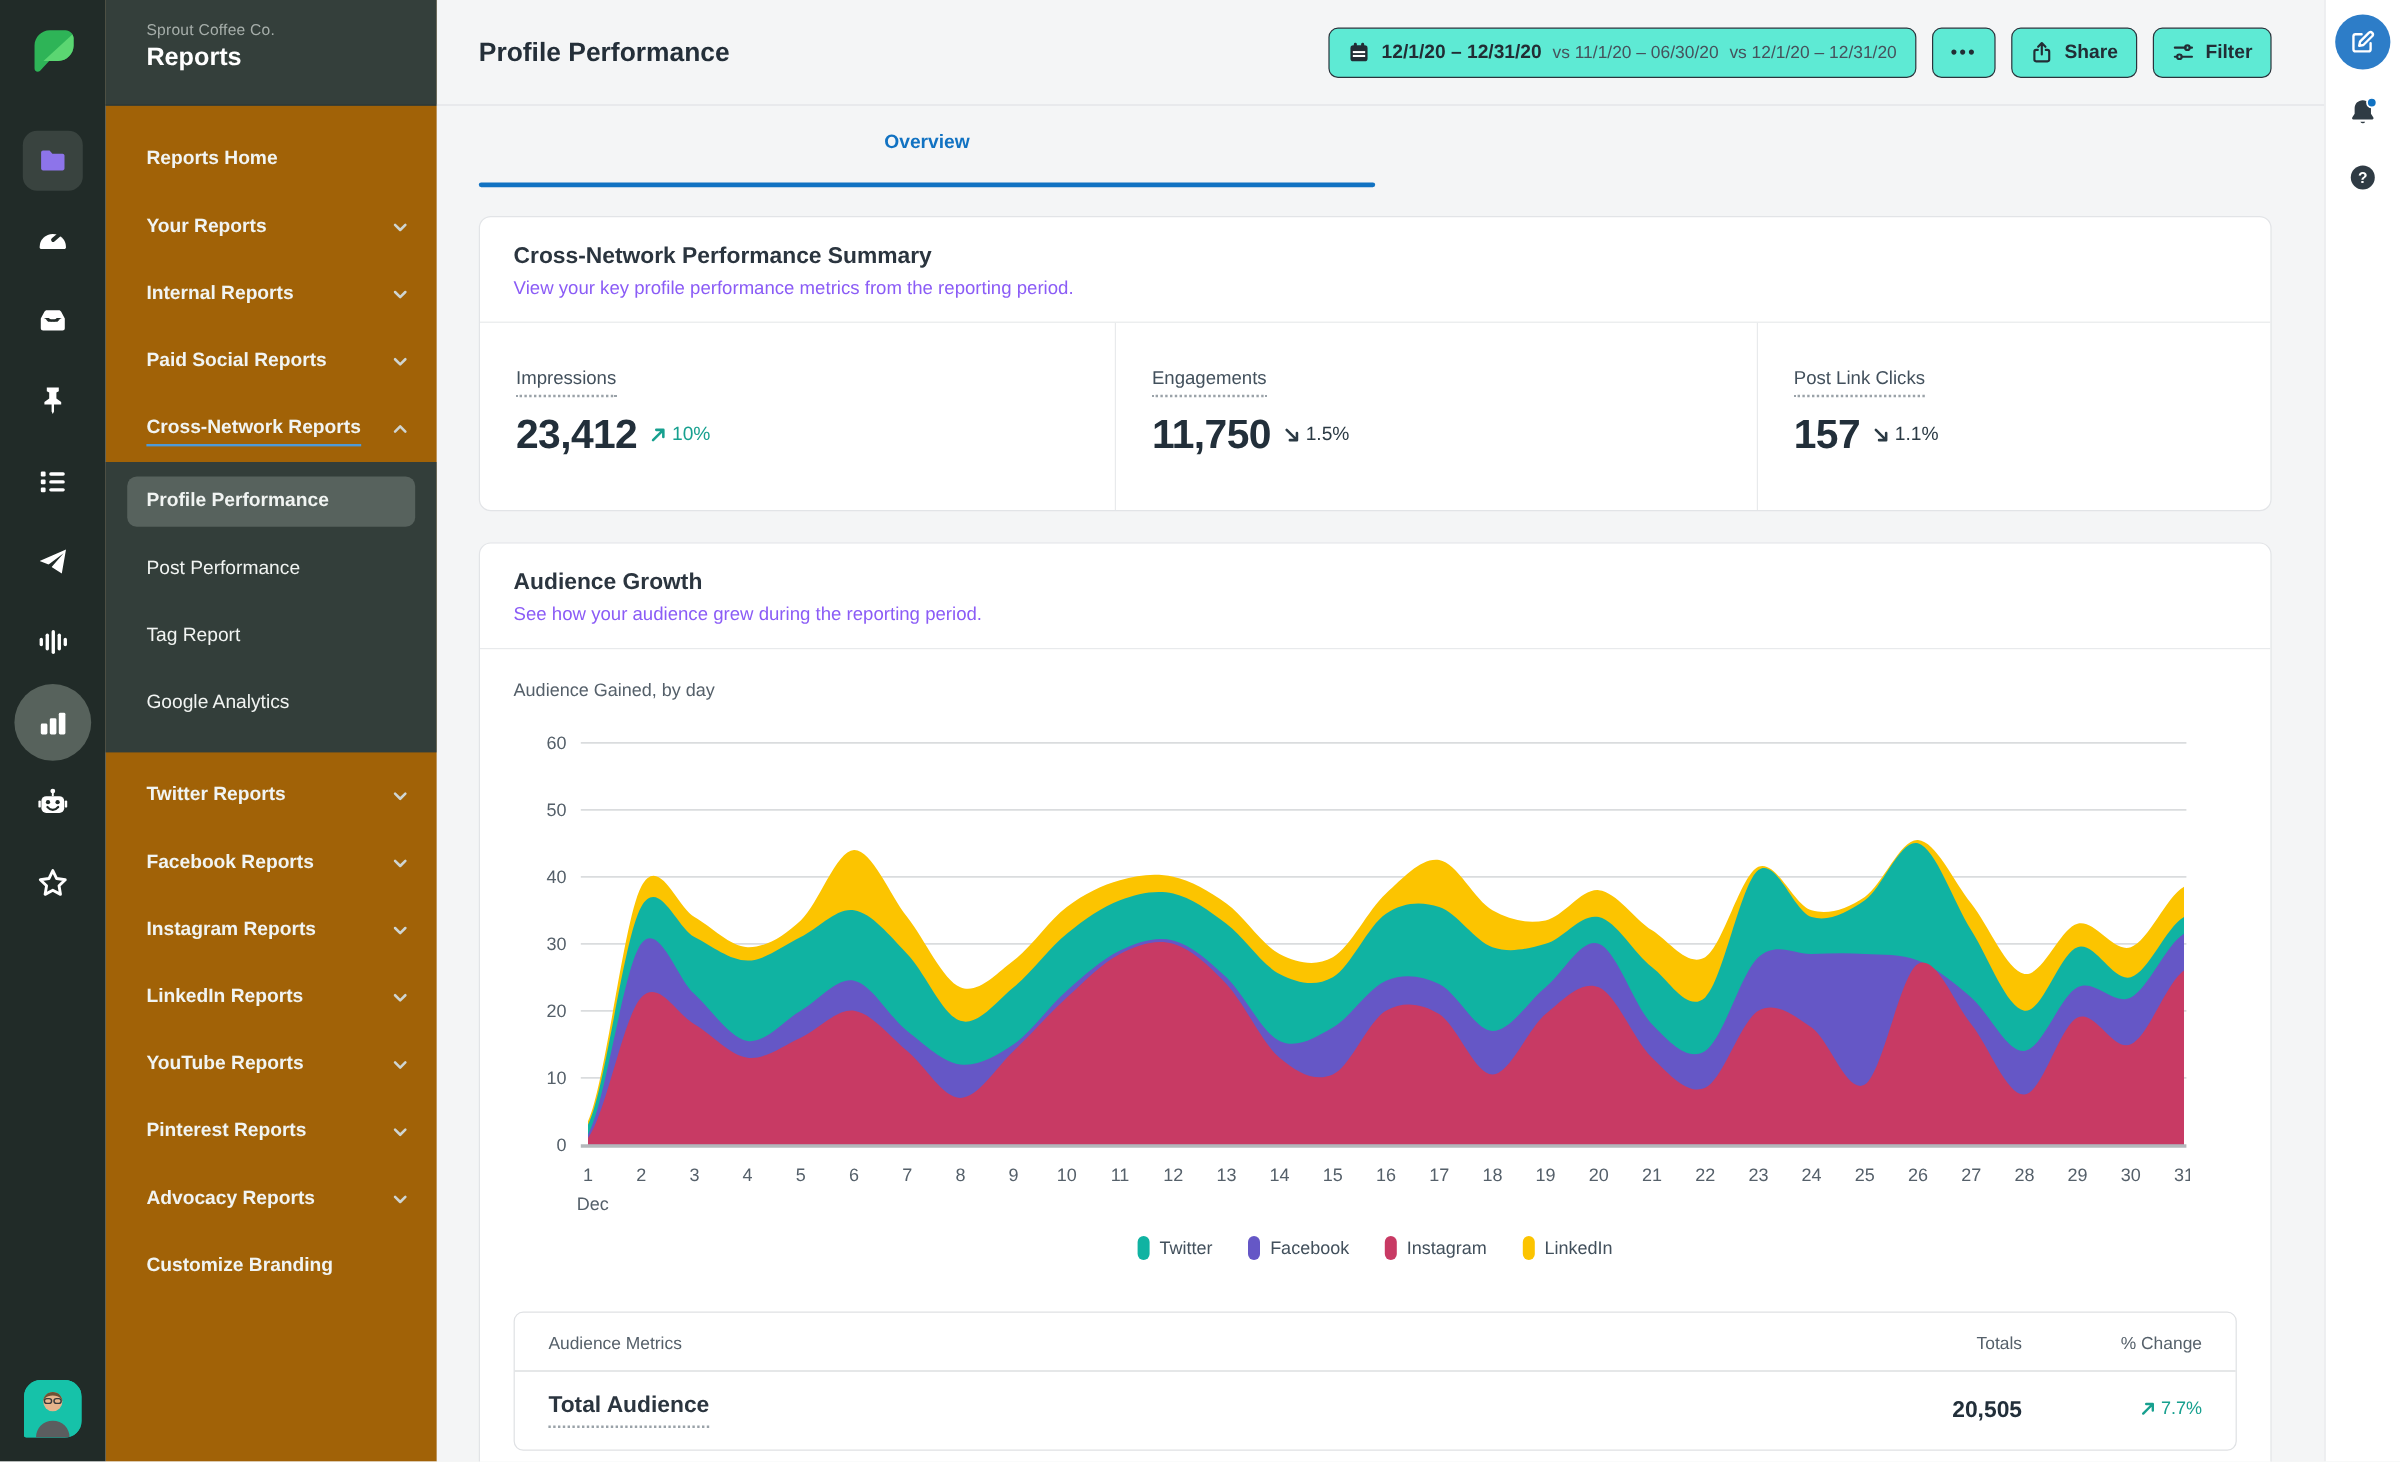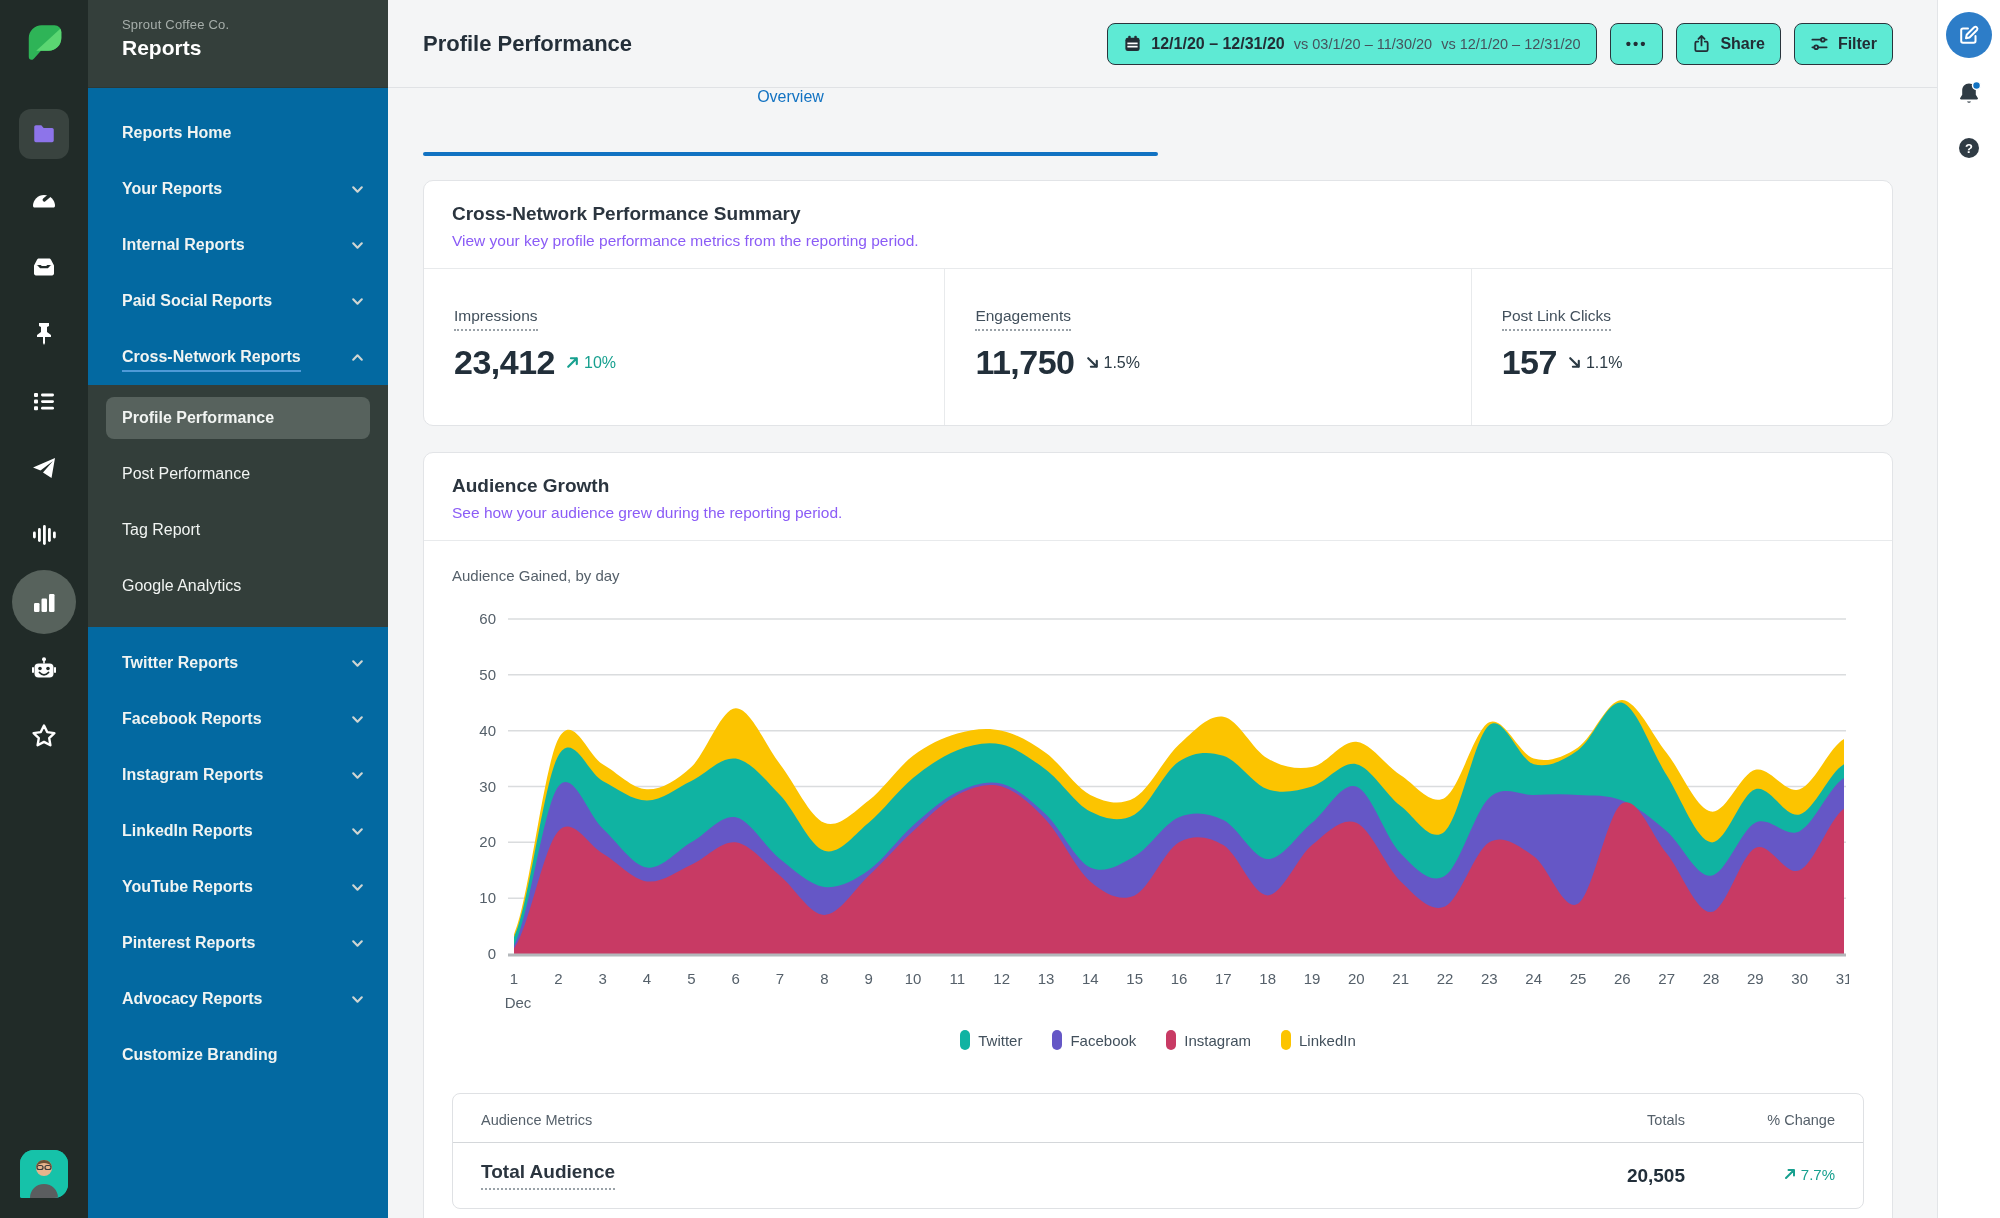--- a/index.html
+++ b/index.html
@@ -9,21 +9,21 @@
 
   
   .rail { position:relative; width:88px; background:#212b28; flex:none; }
   .rail .ric { position:absolute; left:50%; transform:translateX(-50%); display:flex;
                align-items:center; justify-content:center; cursor:pointer; }
   .tile { width:50px; height:50px; background:#39433f; border-radius:12px; }
   .railcircle { width:64px; height:64px; background:#57625c; border-radius:50%; }
   .avatar-mask { width:48px; height:48px; border-radius:14px 14px 14px 2px; overflow:hidden; background:#16c2a9; }
 
   
-  .sidebar { width:300px; background:#0369a1; flex:none; color:#f1f4f2; }
+  .sidebar { width:276px; background:#a16207; flex:none; color:#f1f4f2; }
   .side-head { height:88px; background:#343f3b; border-bottom:1px solid #2d3835; padding:17px 24px 0 34px; }
   .acct { font-size:13px; color:#a6aeaa; letter-spacing:.2px; }
   .prod { font-size:21px; font-weight:700; color:#fff; margin-top:4px; }
   .srow { height:56px; display:flex; align-items:center; padding:0 23px 0 34px;
           font-size:16px; font-weight:600; cursor:pointer; }
   .srow .lbl { flex:1; }
   .srow.first { margin-top:17px; }
   .subsec { background:#333e3a; padding:5px 0 13px 0; margin-top:0; }
   .subrow { height:56px; display:flex; align-items:center; padding:0 23px 0 34px;
             font-size:16px; font-weight:400; cursor:pointer; }
@@ -39,22 +39,22 @@
             border-bottom:1px solid #e0e2e5; }
   .page-title { font-size:22px; font-weight:700; color:#242f39; flex:1; }
   .btn { height:42px; background:#5eead4; border:1.5px solid #2a343c; border-radius:8px;
          display:flex; align-items:center; gap:9px; padding:0 15px; cursor:pointer;
          font-size:16px; font-weight:700; color:#222d35; }
   .btn .dim { font-weight:400; font-size:14.5px; color:#46525c; }
   .btngroup { display:flex; gap:13px; }
   .dots { letter-spacing:2px; font-size:15px; font-weight:700; }
 
   .tabs { display:flex; padding:0 44px 0 35px; height:68px; }
-  .tab { width:50%; display:flex; align-items:flex-start; justify-content:center; cursor:pointer;
-         font-size:16px; font-weight:400; color:#2b353f; padding-bottom:6px; position:relative; }
+  .tab { width:50%; display:flex; align-items:center; justify-content:center; cursor:pointer;
+         font-size:16px; font-weight:700; color:#2b353f; padding-bottom:6px; position:relative; }
   .tab .bar { position:absolute; left:0; right:0; bottom:0; height:4px; border-radius:2px; background:#e4e6e8; }
   .tab.active { color:#1172c2; }
   .tab.active .bar { background:#1172c2; }
 
   .content { padding:24px 44px 0 35px; }
   .card { background:#fff; border:1px solid #e2e4e7; border-radius:10px; }
   .card-head { padding:22px 28px 18px 28px; border-bottom:1px solid #e8eaec; }
   .card-title { font-size:19px; font-weight:700; color:#2b353f; }
   .card-sub { font-size:15.5px; color:#8b5cf6; margin-top:7px; }
 
@@ -318,21 +318,21 @@
           <span>
             <svg width="19" height="19" viewBox="0 0 20 20">
                 <rect x="2.5" y="4" width="15" height="14" rx="2.5" fill="#222d35"></rect>
                 <rect x="5.5" y="1.8" width="2.6" height="4" rx="1.2" fill="#222d35"></rect>
                 <rect x="11.9" y="1.8" width="2.6" height="4" rx="1.2" fill="#222d35"></rect>
                 <rect x="4.6" y="9" width="10.8" height="1.8" fill="#fff"></rect>
                 <rect x="4.6" y="12.4" width="10.8" height="1.8" fill="#fff"></rect>
               </svg>
           </span>
           <span>12/1/20 – 12/31/20</span>
-          <span class="dim">vs 03/1/20 – 11/30/20</span>
+          <span class="dim">vs 11/1/20 – 06/30/20</span>
           <span class="dim">vs 12/1/20 – 12/31/20</span>
         </div>
         <div class="btn">
           <span class="dots">•••</span>
         </div>
         <div class="btn">
           <span>
             <svg width="19" height="19" viewBox="0 0 20 20" fill="none" stroke="#222d35" stroke-width="1.9" stroke-linecap="round" stroke-linejoin="round">
                 <path d="M6.5 8H5a1.5 1.5 0 0 0-1.5 1.5v7A1.5 1.5 0 0 0 5 18h10a1.5 1.5 0 0 0 1.5-1.5v-7A1.5 1.5 0 0 0 15 8h-1.5"></path>
                 <path d="M10 12V2.5M6.8 5.2 10 2l3.2 3.2"></path>

